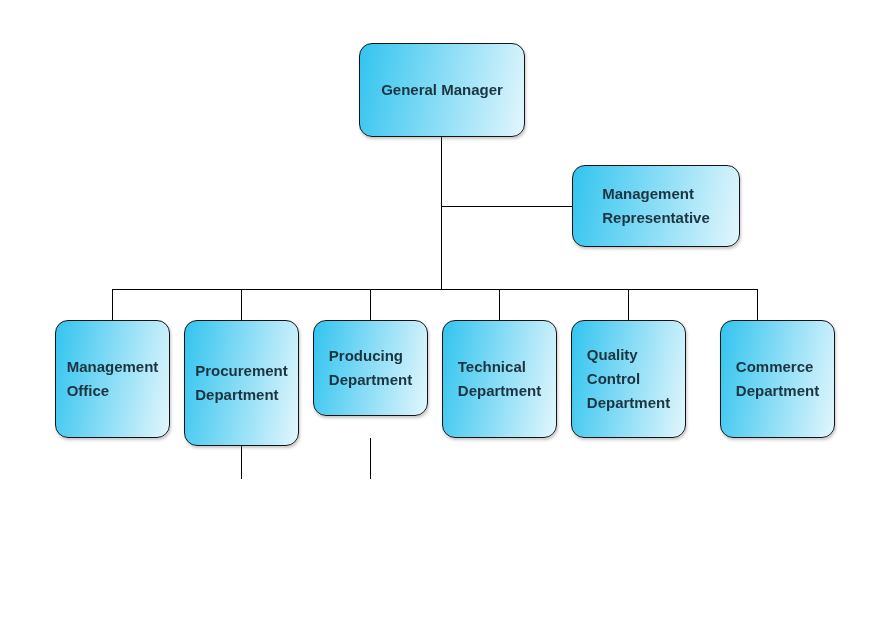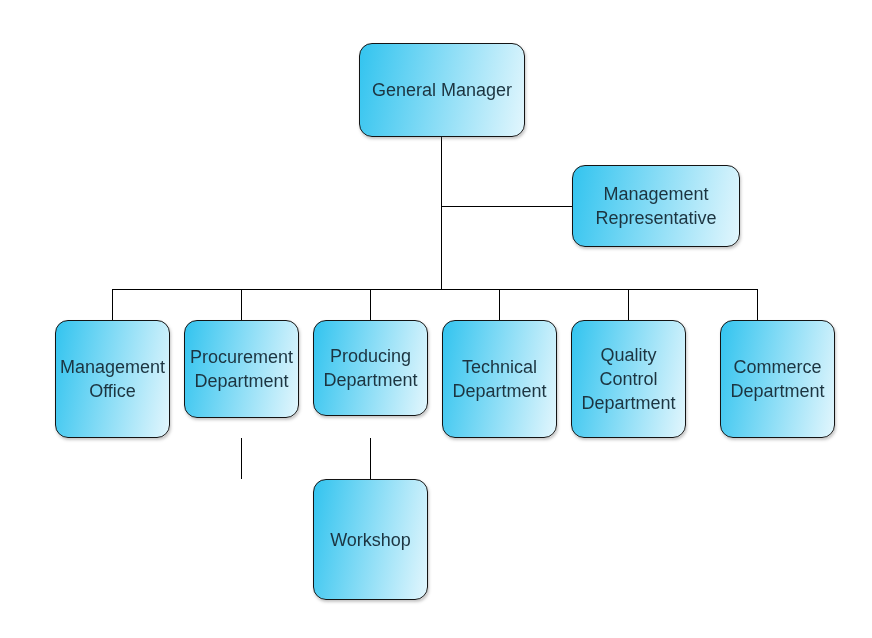--- a/index.html
+++ b/index.html
@@ -18,39 +18,40 @@
   .node {
     position: absolute;
     box-sizing: border-box;
     border: 1px solid #141414;
     border-radius: 13px;
     background: linear-gradient(100deg, var(--box-gradient-start, #33c4ef) 0%, var(--box-gradient-end, #e2f6fd) 100%);
     box-shadow: 1px 2px 3px rgba(90, 90, 90, 0.35);
     display: flex;
     align-items: center;
     justify-content: center;
-    text-align: center;
+    text-align: left;
     color: var(--text-color, #1c3440);
-    font-size: 18px;
+    font-size: 15px;
     line-height: 24px;
     cursor: default;
+    font-weight: bold;
   }
   .node-label {
     white-space: pre-line;
     padding: 0 4px;
   }
   .connector {
     position: absolute;
     background: var(--line-color, #000000);
   }
   
   .n-gm        { left: 359px; top: 43px;  width: 166px; height: 94px;  }
   .n-mr        { left: 572px; top: 165px; width: 168px; height: 82px;  }
   .n-office    { left: 55px;  top: 320px; width: 115px; height: 118px; }
-  .n-procure   { left: 184px; top: 320px; width: 115px; height: 98px; }
+  .n-procure   { left: 184px; top: 320px; width: 115px; height: 126px; }
   .n-produce   { left: 313px; top: 320px; width: 115px; height: 96px; }
   .n-technical { left: 442px; top: 320px; width: 115px; height: 118px; }
   .n-quality   { left: 571px; top: 320px; width: 115px; height: 118px; }
   .n-commerce  { left: 700px; top: 320px; width: 115px; height: 118px; margin-left: 20px; }
   .n-storage   { left: 184px; top: 479px; width: 115px; height: 121px; }
   .n-workshop  { left: 313px; top: 479px; width: 115px; height: 121px; }
 </style>
 </head>
 <body>
 
@@ -102,17 +103,14 @@
 Control
 Department</span>
   </div>
 
   <div class="node n-commerce">
     <span class="node-label">Commerce
 Department</span>
   </div>
 
 
-  <div class="node n-workshop">
-    <span class="node-label">Workshop</span>
-  </div>
 
 </div>
 
 </body></html>

